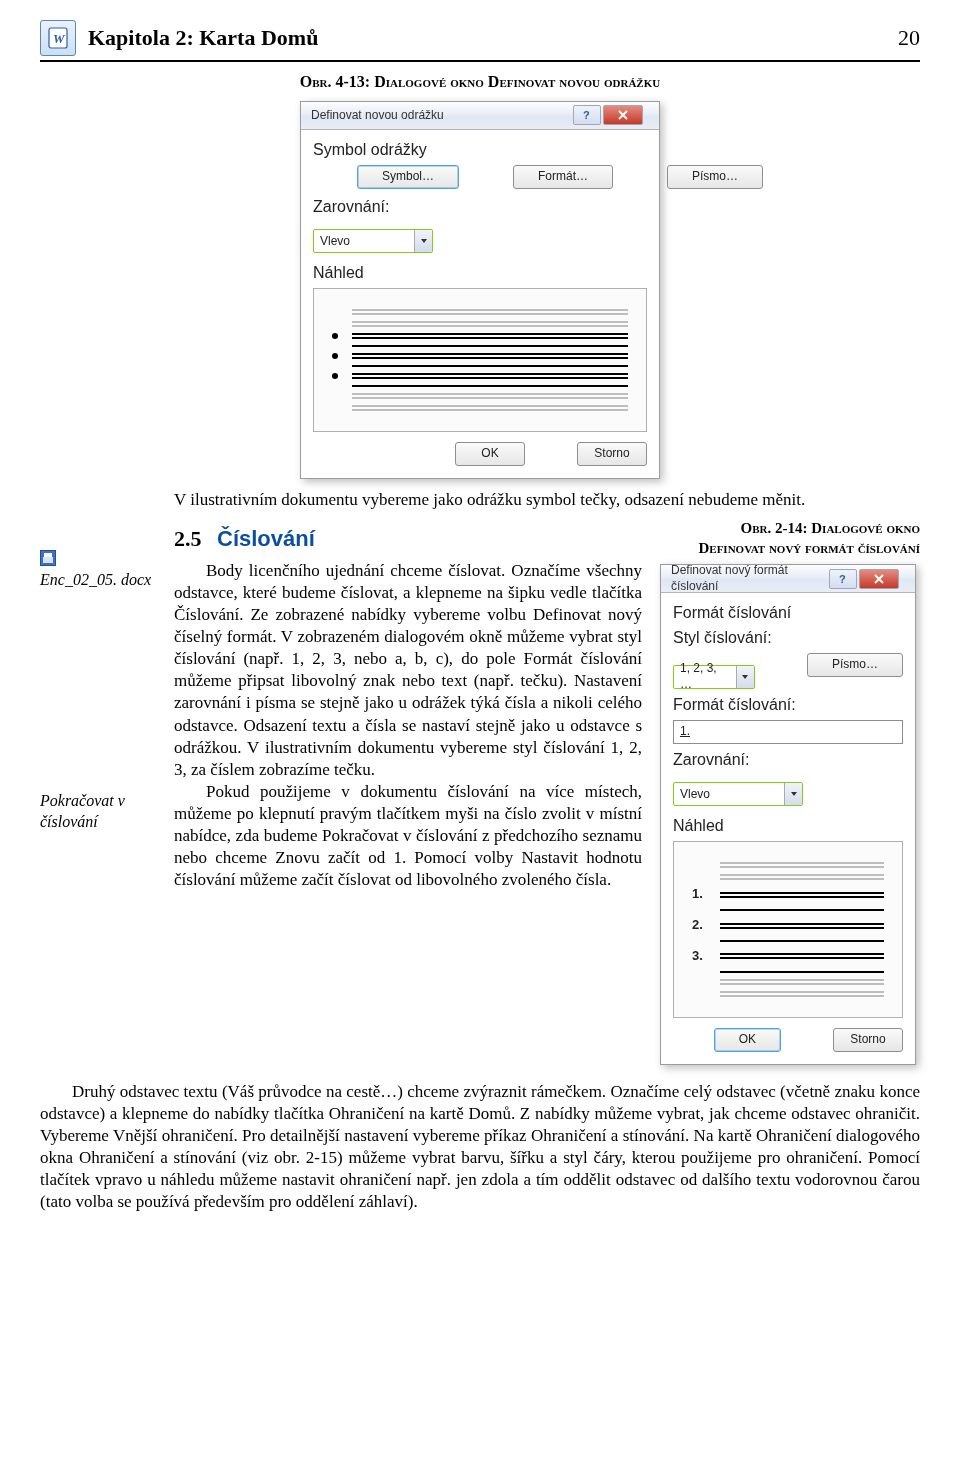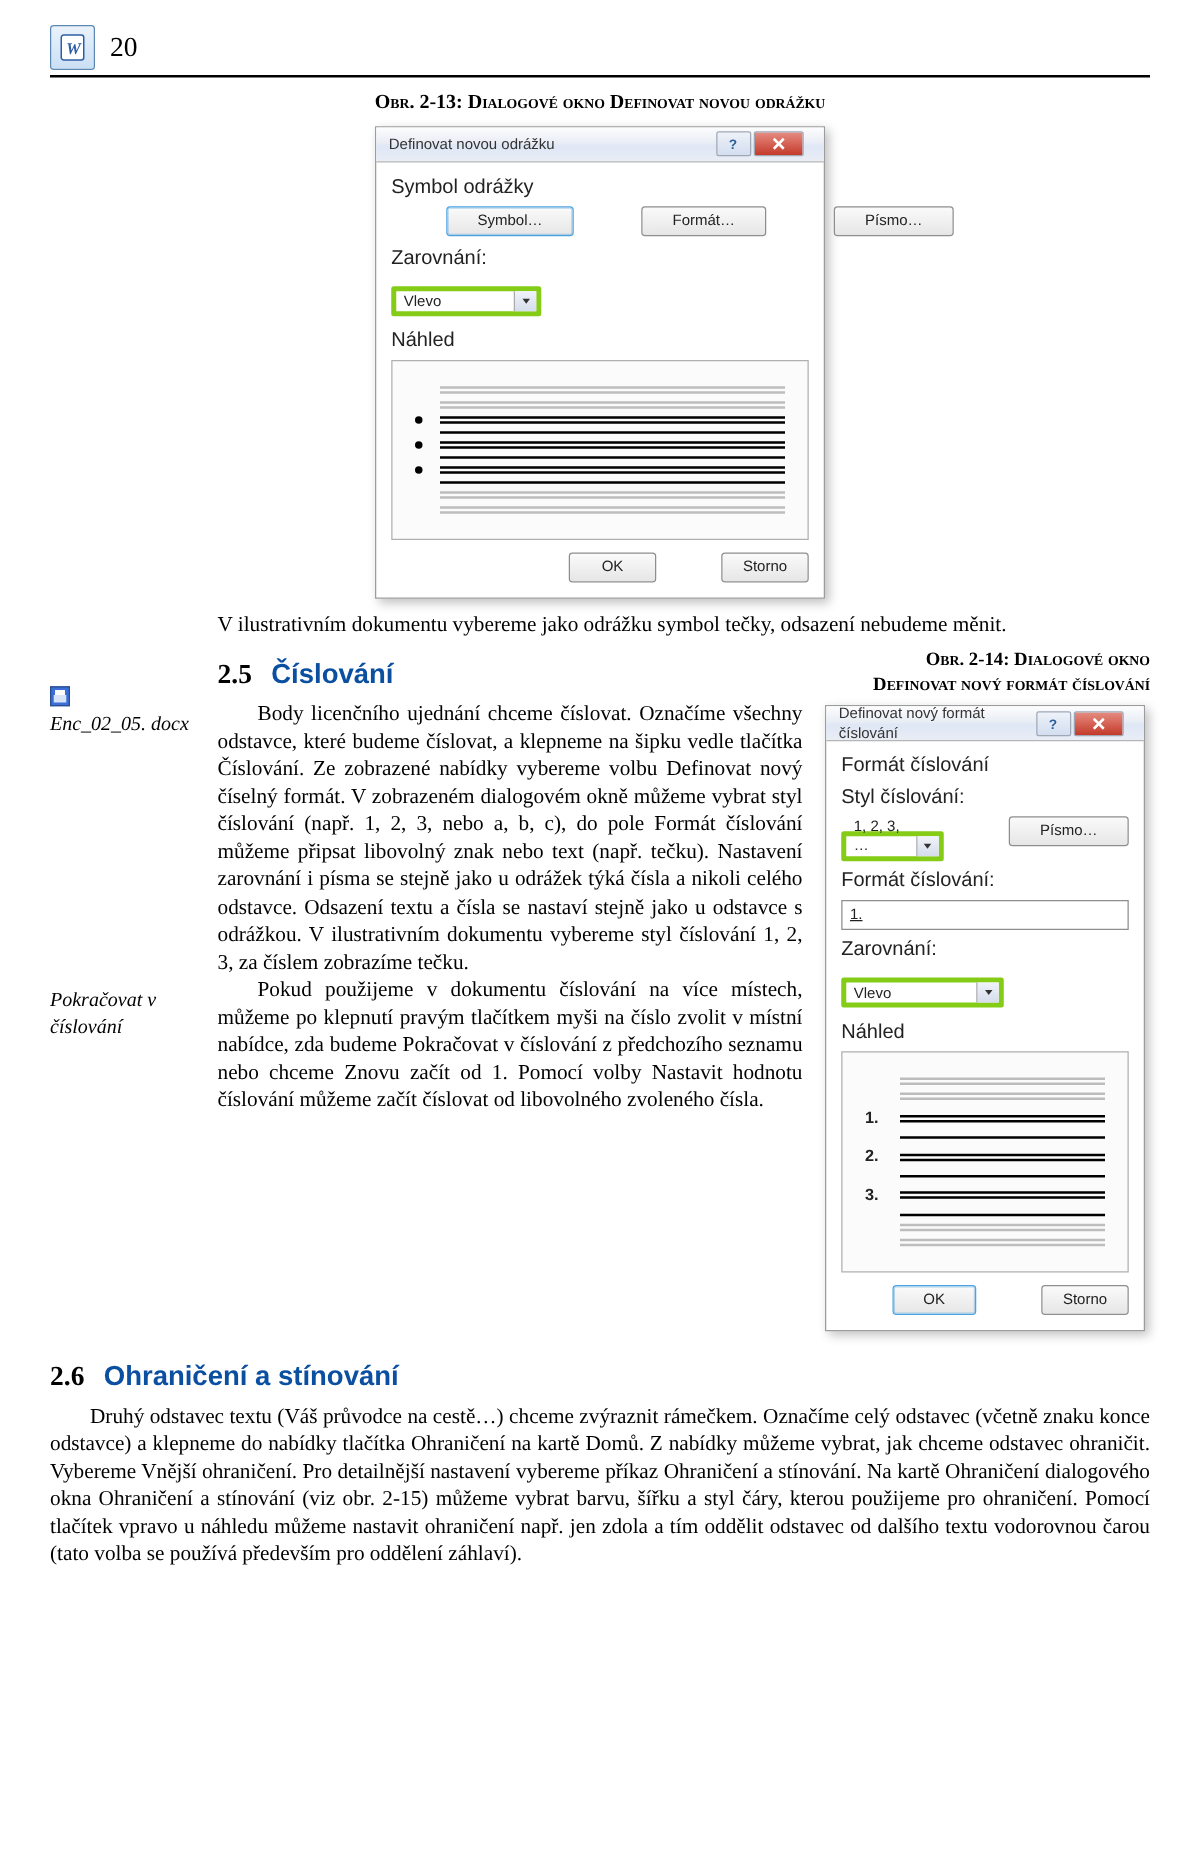--- a/index.html
+++ b/index.html
@@ -87,22 +87,22 @@
     border: 1px solid #8e8e8e;
     border-radius: 3px;
     background: linear-gradient(#fafafa,#e6e6e6);
     font-family: "Segoe UI", Tahoma, Arial, sans-serif;
     font-size: 12px;
     color:#222;
     margin-left:44px;
   }
   .win-btn.primary { border-color:#4da3e0; box-shadow: 0 0 0 1px rgba(77,163,224,.4) inset; }
   .dropdown {
-    display:flex; align-items:flex-end;
-    height: 24px; border:4px solid #84cc16; background:#fff;
+    display:flex; align-items:center;
+    height: 24px; border:1px solid #84cc16; background:#fff;
     border-radius:2px;
     margin-top:12px;
   }
   .dropdown .val { flex:1; padding:0 6px; font-size:12px; }
   .dropdown .arr {
     width:18px; height:100%;
     border-left:1px solid #aaa;
     background: linear-gradient(#f0f3f9,#d5dceb);
     display:flex;align-items:center;justify-content:center;
   }
@@ -167,24 +167,25 @@
 </head>
 <body>
 
 <div class="header-row">
   <div class="w-icon">
     <svg viewBox="0 0 24 24">
         <rect x="3" y="2" width="18" height="20" rx="2" fill="#fff" stroke="#2f5ea8" stroke-width="1.2"></rect>
         <text x="7" y="17" font-family="Georgia,serif" font-size="13" font-weight="bold" fill="#2f5ea8" font-style="italic">W</text>
       </svg>
   </div>
+  <div class="title">Kapitola 2: Karta Domů</div>
   <div class="pageno">20</div>
 </div>
 
-<div class="fig-caption">Obr. 2-13: Dialogové okno Definovat novou odrážku</div>
+<div class="fig-caption">Obr. 4-13: Dialogové okno Definovat novou odrážku</div>
 
 <div class="fig1-wrap">
 <div class="dialog">
   <div class="titlebar">
     <div class="tbtitle">Definovat novou odrážku</div>
     <div class="t-btn help-btn">
       <svg width="12" height="12" viewBox="0 0 12 12">
             <text x="2" y="10" font-size="11" font-weight="bold" fill="#2a5d9a">?</text>
           </svg>
     </div>
@@ -382,21 +383,17 @@
             </div>
           </div>
         </div>
       </div>
     </div>
   </div>
 </div>
 
 <div class="two-col sect26">
   <div class="main-col">
-    <div class="h25">
-      <span class="num">2.6</span>
-      <span class="txt">Ohraničení a stínování</span>
-    </div>
     <div class="body-text">
       <p>Druhý odstavec textu (Váš průvodce na cestě…) chceme zvýraznit rámečkem. Označíme celý odstavec (včetně znaku konce odstavce) a klepneme do nabídky tlačítka Ohraničení na kartě Domů. Z nabídky můžeme vybrat, jak chceme odstavec ohraničit. Vybereme Vnější ohraničení. Pro detailnější nastavení vybereme příkaz Ohraničení a stínování. Na kartě Ohraničení dialogového okna Ohraničení a stínování (viz obr. 2-15) můžeme vybrat barvu, šířku a styl čáry, kterou použijeme pro ohraničení. Pomocí tlačítek vpravo u náhledu můžeme nastavit ohraničení např. jen zdola a tím oddělit odstavec od dalšího textu vodorovnou čarou (tato volba se používá především pro oddělení záhlaví).</p>
     </div>
   </div>
 </div>
 
 </body></html>

